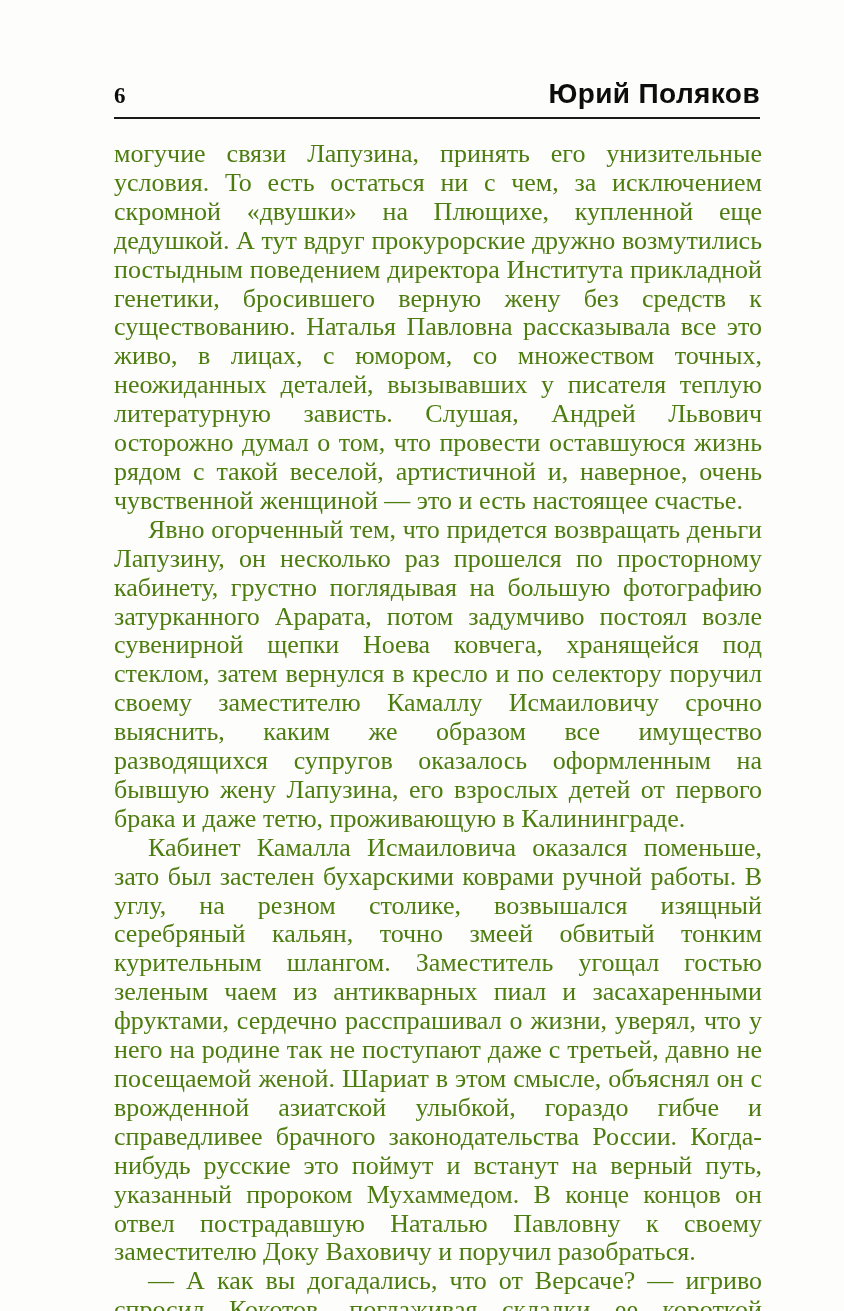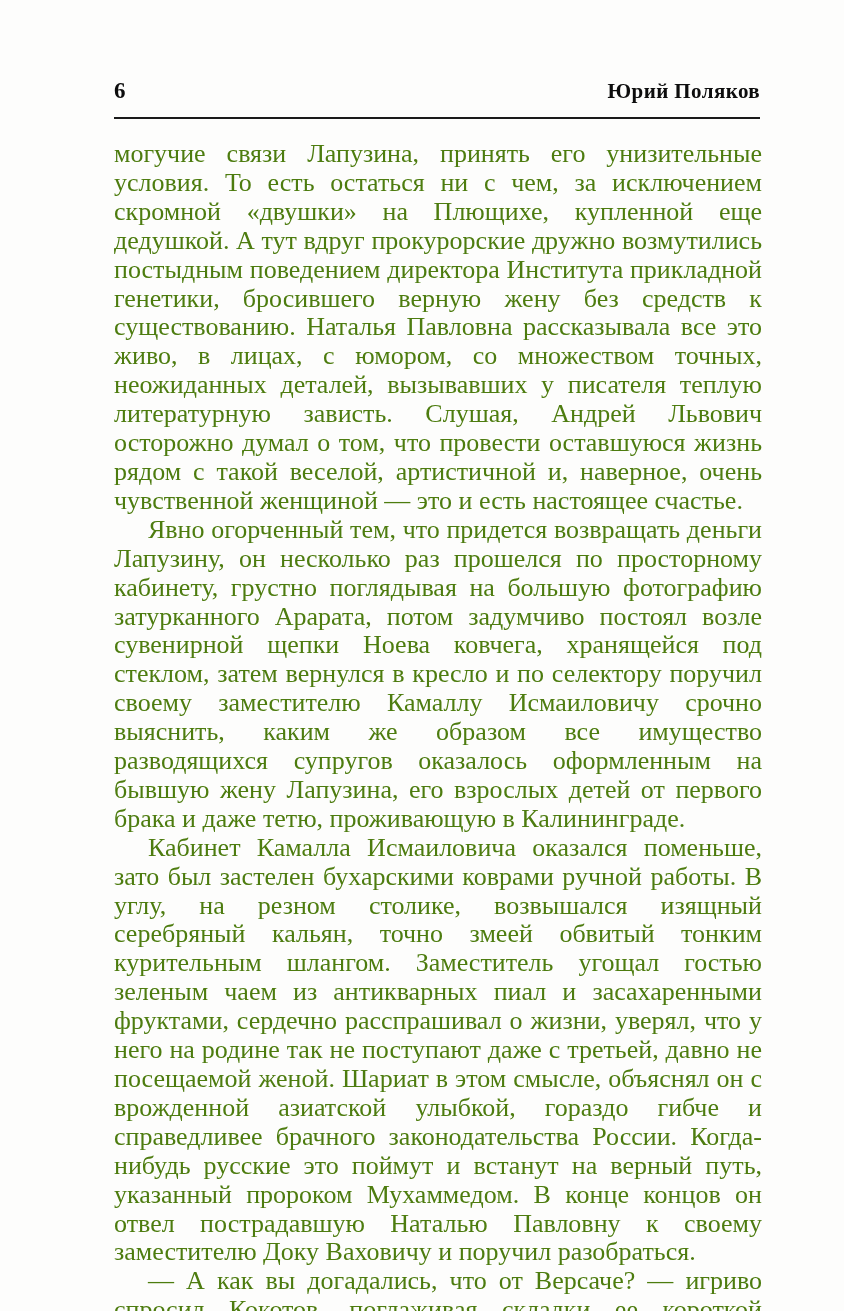--- a/index.html
+++ b/index.html
@@ -33,23 +33,23 @@
     justify-content: space-between;
   }
   .folio {
     font-size: 23px;
     font-weight: bold;
     font-family: "Liberation Serif", serif;
     color: #0d0d0d;
     letter-spacing: 0.2px;
   }
   .running-title {
-    font-size: 21px;
+    font-size: 28px;
     font-weight: bold;
-    font-family: Liberation Serif, serif;
+    font-family: Liberation Sans, sans-serif;
     color: #0d0d0d;
     letter-spacing: 0.4px;
   }
   .rule {
     position: absolute;
     top: 117px;
     left: 114px;
     width: 646px;
     height: 2px;
     background: #1a1a1a;

